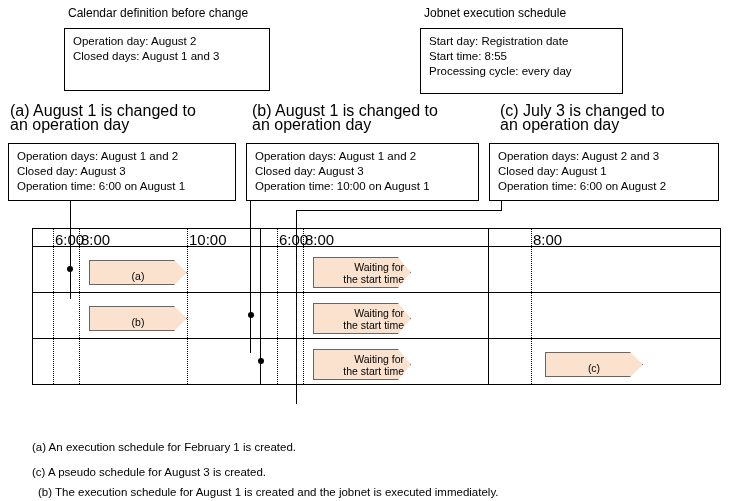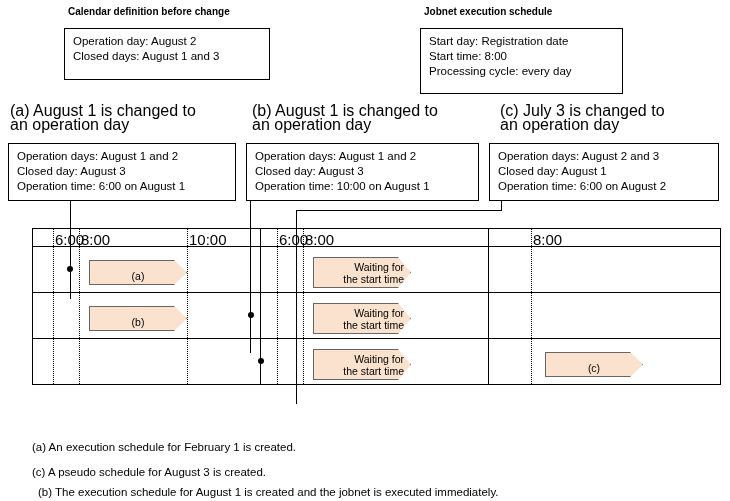--- a/index.html
+++ b/index.html
@@ -11,23 +11,22 @@
     height: 501px;
     background: #ffffff;
     font-family: "Liberation Sans", sans-serif;
     font-size: 11px;
     color: #000000;
     position: relative;
     overflow: hidden;
   }
   .abs { position: absolute; }
   .ttl {
-    font-size: 10px;
+    font-size: 12px;
     white-space: nowrap;
-    font-weight: bold;
   }
   .box {
     border: 1px solid #000000;
     background: #ffffff;
     box-sizing: border-box;
     padding: 5px 8px;
     line-height: 15px;
     font-size: 11.5px;
     white-space: pre-line;
   }
@@ -106,24 +105,24 @@
     border-radius: 50%;
     background: #000000;
   }
 </style>
 </head>
 <body>
 
 <div class="abs ttl" style="left:68px; top:6px;">Calendar definition before change</div>
 <div class="abs ttl" style="left:424px; top:6px;">Jobnet execution schedule</div>
 
-<div class="abs box" style="left:64px; top:28px; width:206px; height:52px;">Operation day: August  2
+<div class="abs box" style="left:64px; top:28px; width:206px; height:63px;">Operation day: August  2
 Closed days: August  1 and 3</div>
 <div class="abs box" style="left:420px; top:28px; width:203px; height:66px;">Start day: Registration date
-Start time: 8:00
+Start time: 8:55
 Processing cycle: every day</div>
 
 <div class="abs lbl" style="left:10px; top:104px;">(a) August 1 is changed to
 an operation day</div>
 <div class="abs lbl" style="left:252px; top:104px;">(b) August  1 is changed to
 an operation day</div>
 <div class="abs lbl" style="left:500px; top:104px;">(c) July  3 is changed to
 an operation day</div>
 
 <div class="abs box" style="left:8px; top:143px; width:228px; height:58px;">Operation days: August  1 and 2

